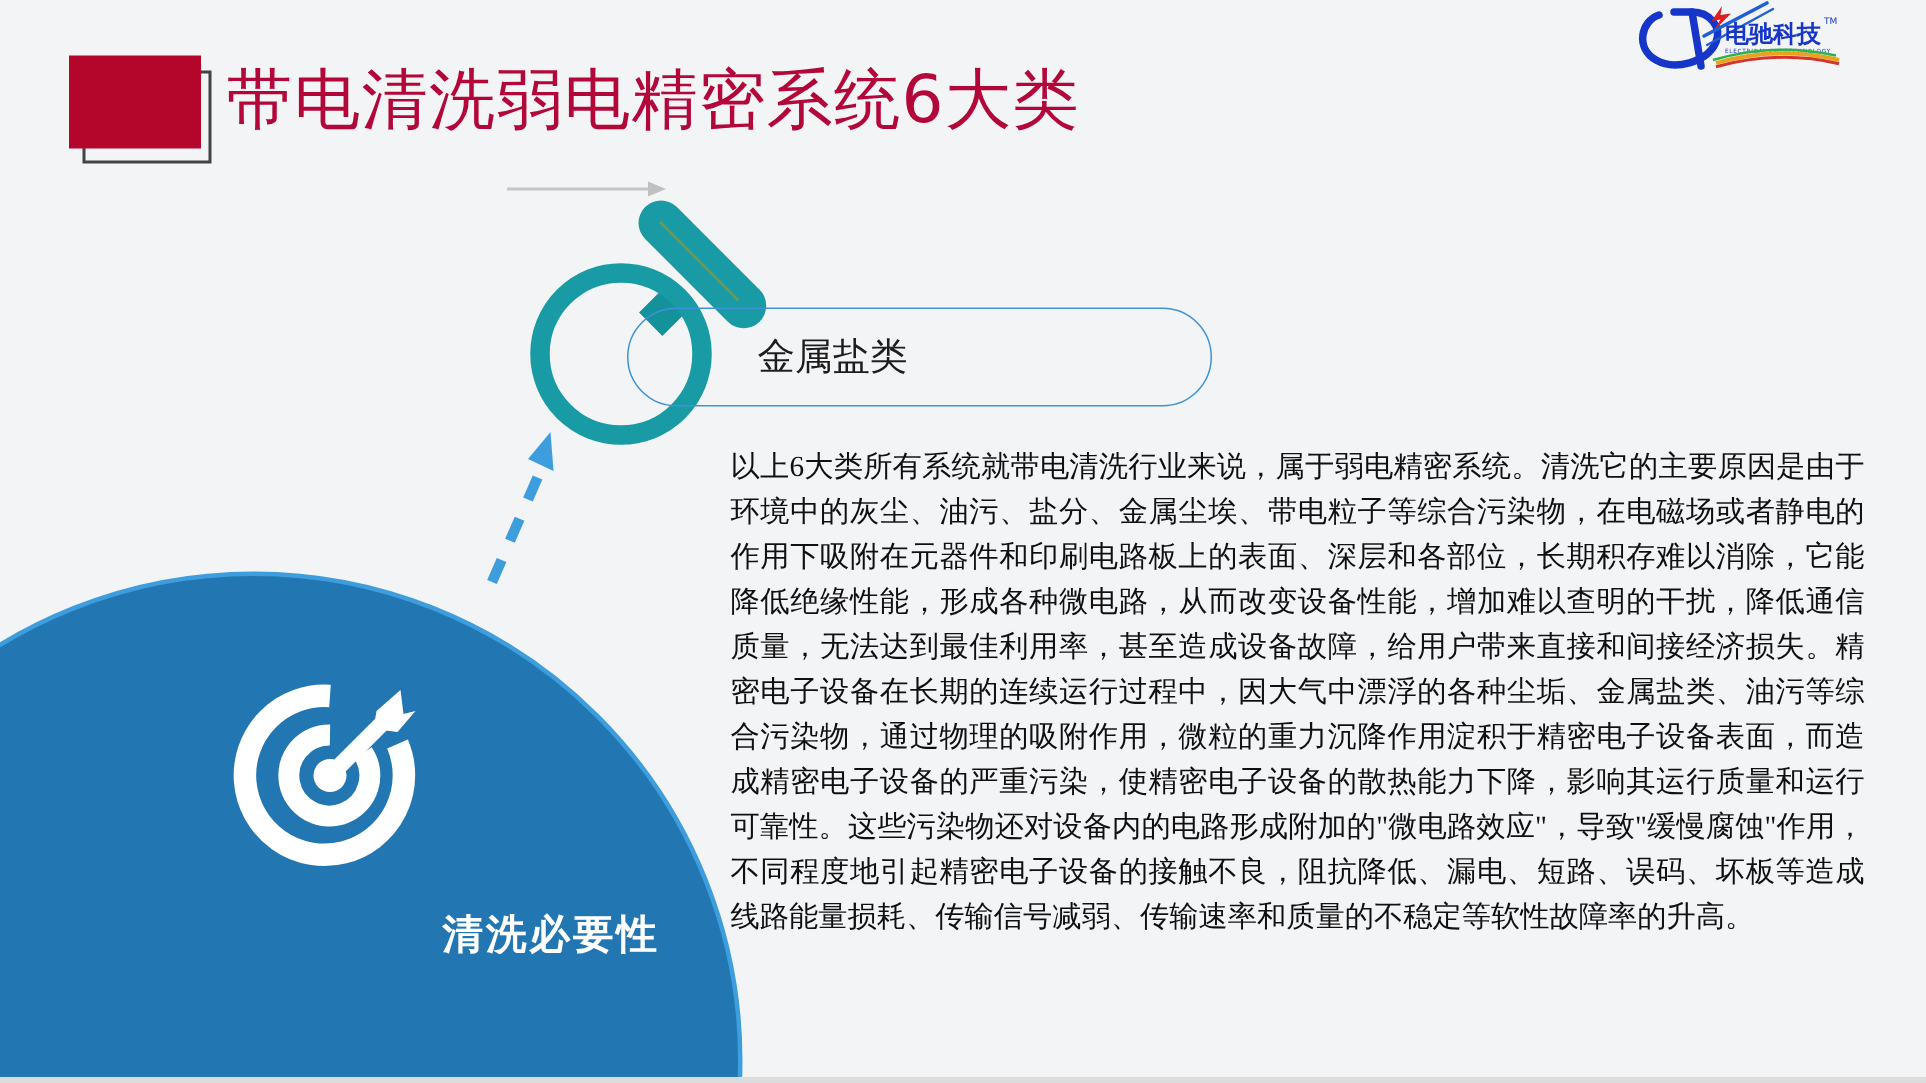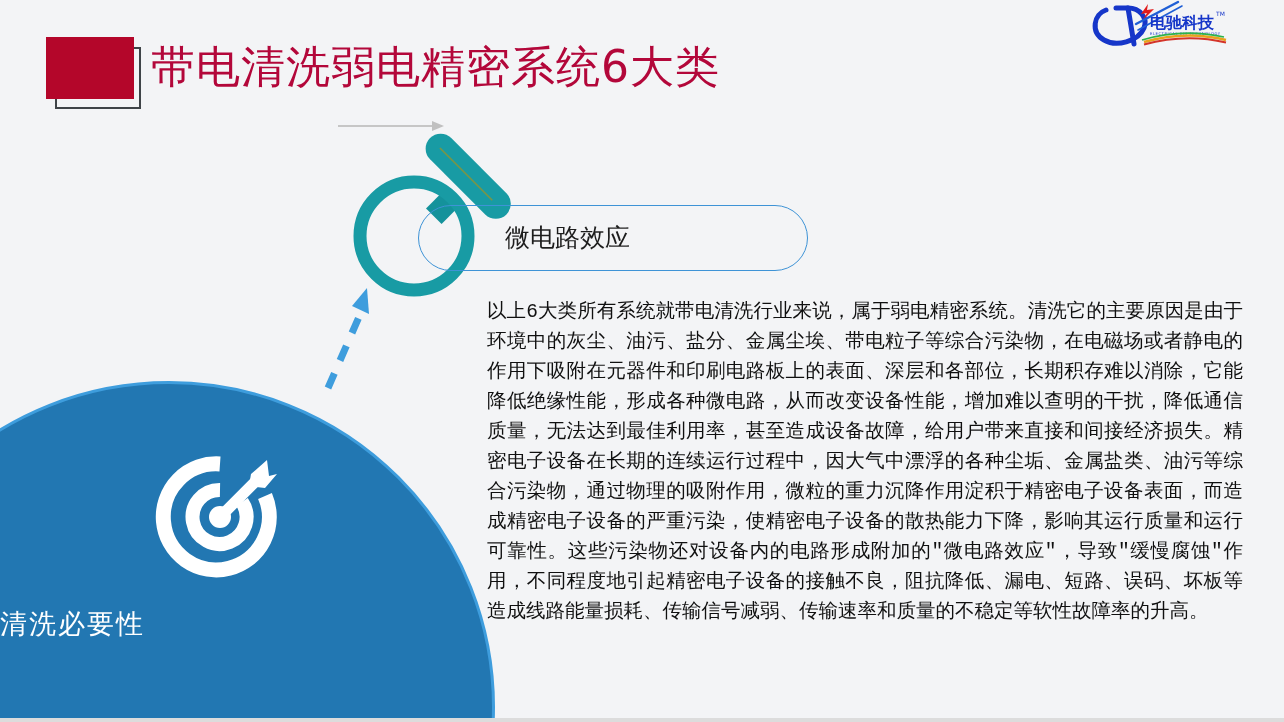--- a/index.html
+++ b/index.html
@@ -123,39 +123,39 @@
     left: 155px;
     top: 452px;
     width: 130px;
     height: 130px;
   }
   .circle-label {
     position: absolute;
     left: 0px;
     top: 605px;
     width: 440px;
-    text-align: left;
+    text-align: right;
     font-size: 27px;
     line-height: 38px;
-    font-weight: normal;
+    font-weight: bold;
     color: #ffffff;
     letter-spacing: 2px;
     font-family: "DejaVu Sans", "Liberation Sans", sans-serif;
   }
 
   
   .body-copy {
     position: absolute;
     left: 487px;
     top: 297px;
     width: 756px;
     font-size: 19.5px;
     line-height: 30px;
     color: #101010;
-    font-family: Liberation Mono, monospace;
+    font-family: Liberation Serif, serif;
     text-align: justify;
     text-justify: inter-character;
     white-space: pre-wrap;
   }
 
   
   .bottom-strip {
     position: absolute;
     left: 0;
     bottom: 0;
@@ -209,21 +209,21 @@
         <line x1="112" y1="26" x2="112" y2="100" stroke="#8d9434" stroke-width="1.6" opacity="0.85"></line>
       </g>
 
       <rect x="78" y="84" width="26" height="22" transform="rotate(-45 91 95)" fill="#14929b"></rect>
 
       <circle cx="62" cy="124" r="54" fill="none" stroke="#189ba4" stroke-width="13"></circle>
     </svg>
   </div>
 
   <div class="pill"></div>
-  <div class="pill-label">微电路效应</div>
+  <div class="pill-label">金属盐类</div>
 
   <div class="dashed-arrow">
     <svg width="120" height="140" viewBox="0 0 120 140" xmlns="http://www.w3.org/2000/svg">
       <path d="M8 126 L 42 48" fill="none" stroke="#3e9ddd" stroke-width="7" stroke-dasharray="16 14" stroke-linecap="butt"></path>
       <path d="M47 26 L 49 52 L 32 44 Z" fill="#3e9ddd"></path>
     </svg>
   </div>
 
   <div class="blue-circle"></div>
 

